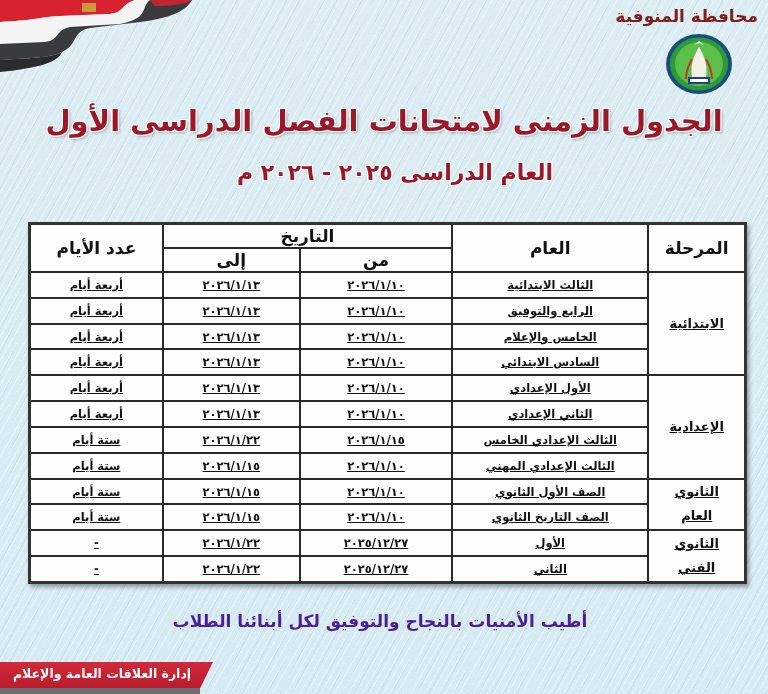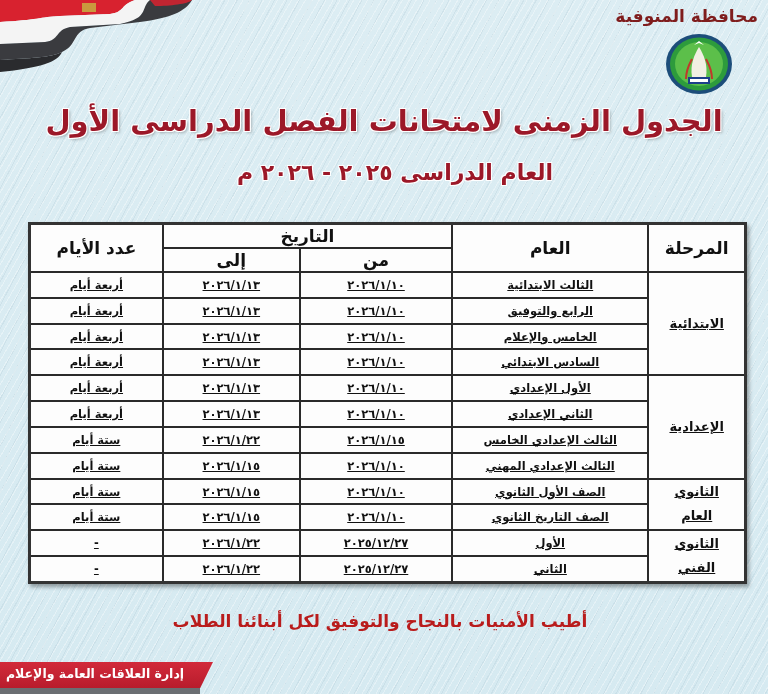--- a/index.html
+++ b/index.html
@@ -122,21 +122,21 @@
 
   
   .wish {
     position: absolute;
     left: 0;
     right: 0;
     top: 611px;
     text-align: center;
     font-size: 17px;
     font-weight: bold;
-    color: #b91c1c;
+    color: #4c1d95;
     direction: rtl;
     padding-right: 8px;
   }
 
   
   .dept-banner {
     position: absolute;
     left: 0;
     top: 662px;
     width: 213px;
@@ -155,20 +155,21 @@
   .dept-label {
     position: absolute;
     left: 0;
     top: 666px;
     width: 190px;
     text-align: center;
     font-size: 12.5px;
     font-weight: bold;
     color: #ffffff;
     direction: rtl;
+    padding-left: 7px;
   }
 </style>
 </head>
 <body>
 
 <svg class="flag" viewBox="0 0 200 75" xmlns="http://www.w3.org/2000/svg">
   <path d="M0,0 L135,0 C120,5 125,12 110,14 L60,16 C40,17 38,20 0,22 Z" fill="#d8222f"></path>
   <path d="M0,22 C38,20 40,17 60,16 L110,14 C125,12 120,5 135,0 L150,0 C140,8 150,18 120,24 L70,27 C55,30 60,40 45,42 L0,44 Z" fill="#f4f4f4"></path>
   <path d="M0,44 L45,42 C60,40 55,30 70,27 L120,24 C150,18 140,8 150,0 L192,0 C185,12 170,18 140,22 L90,28 C72,31 78,45 62,52 C50,58 30,58 0,60 Z" fill="#3a3b3f"></path>
   <path d="M0,60 C30,58 50,58 62,52 C58,62 40,68 0,72 Z" fill="#2a2b2e"></path>

